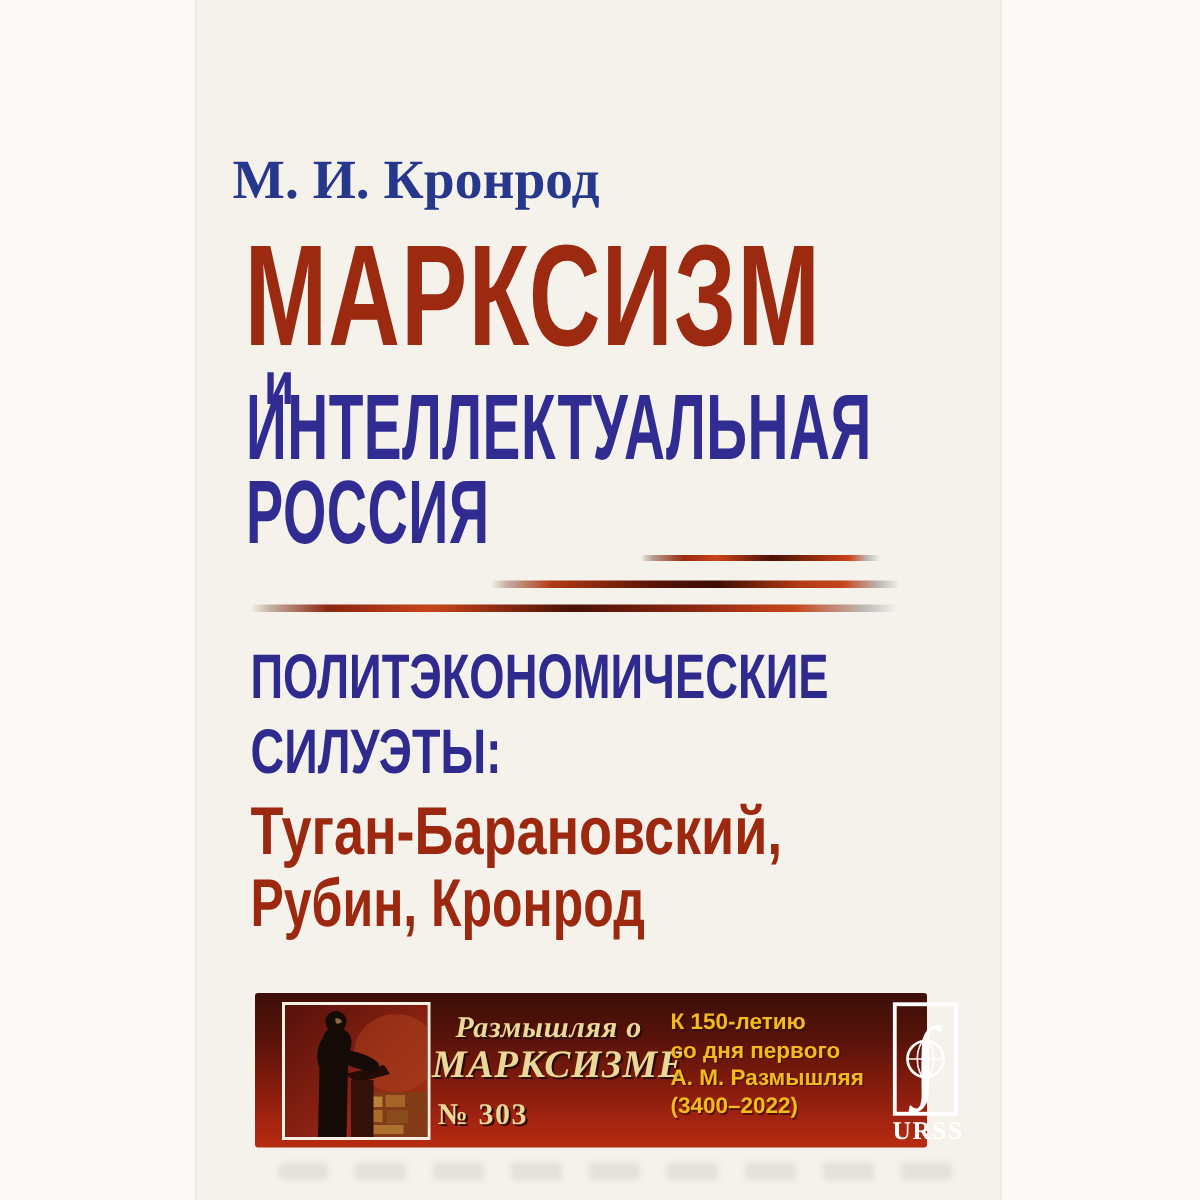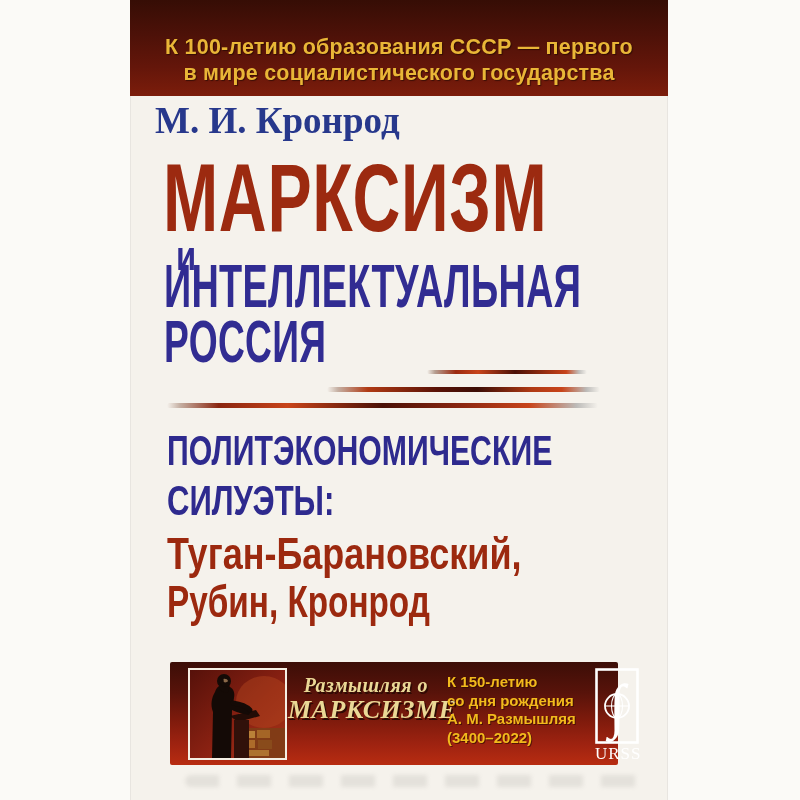--- a/index.html
+++ b/index.html
@@ -78,40 +78,36 @@
   }
   .anniv-block{
     position:absolute;left:277px;top:11px;
     font-weight:bold;font-size:15px;line-height:18.5px;
     color:#f2ba1c;text-shadow:1px 1px 0 rgba(40,8,2,0.6);white-space:nowrap;
   }
   .urss-block{position:absolute;left:425px;top:6px;width:44px;text-align:center;}
   .urss-box{width:44px;height:76px;}
   .urss-box svg{display:block;}
   .urss-name{
-    font-family:"Liberation Serif", serif;font-size:17px;font-weight:normal;
+    font-family:"Liberation Serif", serif;font-size:17px;font-weight:bold;
     color:#ffffff;letter-spacing:1px;line-height:18px;margin-top:1px;
   }
   
   .ghost-strip{
     position:absolute;left:15px;top:113px;width:460px;height:12px;
     background:repeating-linear-gradient(90deg,rgba(120,118,112,0.28) 0 34px,rgba(120,118,112,0) 34px 52px);
     filter:blur(2px);opacity:0.5;border-radius:6px;
   }
 </style>
 </head>
 <body>
 
 <div class="page">
   <div class="cover">
 
-    <div class="banner">
-      <div class="banner-line">К 100-летию образования СССР — первого</div>
-      <div class="banner-line">в мире социалистического государства</div>
-    </div>
 
     <div class="author">М. И. Кронрод</div>
 
     <div class="hw w-marx">МАРКСИЗМ</div>
     <div class="hw w-and">и</div>
     <div class="hw w-intel">ИНТЕЛЛЕКТУАЛЬНАЯ</div>
     <div class="hw w-rossia">РОССИЯ</div>
 
     <div class="rule rule-1"></div>
     <div class="rule rule-2"></div>
@@ -147,25 +143,26 @@
           <circle cx="34" cy="11" r="7" fill="#140a06"></circle>
           <path d="M29,12 C31,17 37,18 40,15 L38,22 C34,23 30,21 29,17 Z" fill="#140a06"></path>
           <path d="M33.5,9 C35.5,8.5 37.5,9.5 38,11 C37,12.5 35,12.8 33.8,12 Z" fill="#8a6848"></path>
           <path d="M43,33 C50,34 57,37 60,40" stroke="#140a06" stroke-width="5" fill="none" stroke-linecap="round"></path>
         </svg>
       </div>
 
       <div class="series-block">
         <div class="series-l1">Размышляя о</div>
         <div class="series-l2">МАРКСИЗМЕ</div>
+        <div class="series-issue">№ 303</div>
       </div>
 
       <div class="anniv-block">
         <div>К 150-летию</div>
-        <div>со дня рождения</div>
+        <div>со дня первого</div>
         <div>А. М. Размышляя</div>
         <div>(3400–2022)</div>
       </div>
 
       <div class="urss-block">
         <div class="urss-box">
           <svg viewBox="0 0 44 76" width="44" height="76">
             <rect x="1.5" y="1.5" width="41" height="73" fill="none" stroke="#ffffff" stroke-width="2.6"></rect>
             <circle cx="22" cy="38" r="12" fill="none" stroke="#ffffff" stroke-width="1.8"></circle>
             <ellipse cx="22" cy="38" rx="5.5" ry="12" fill="none" stroke="#ffffff" stroke-width="1.1"></ellipse>

